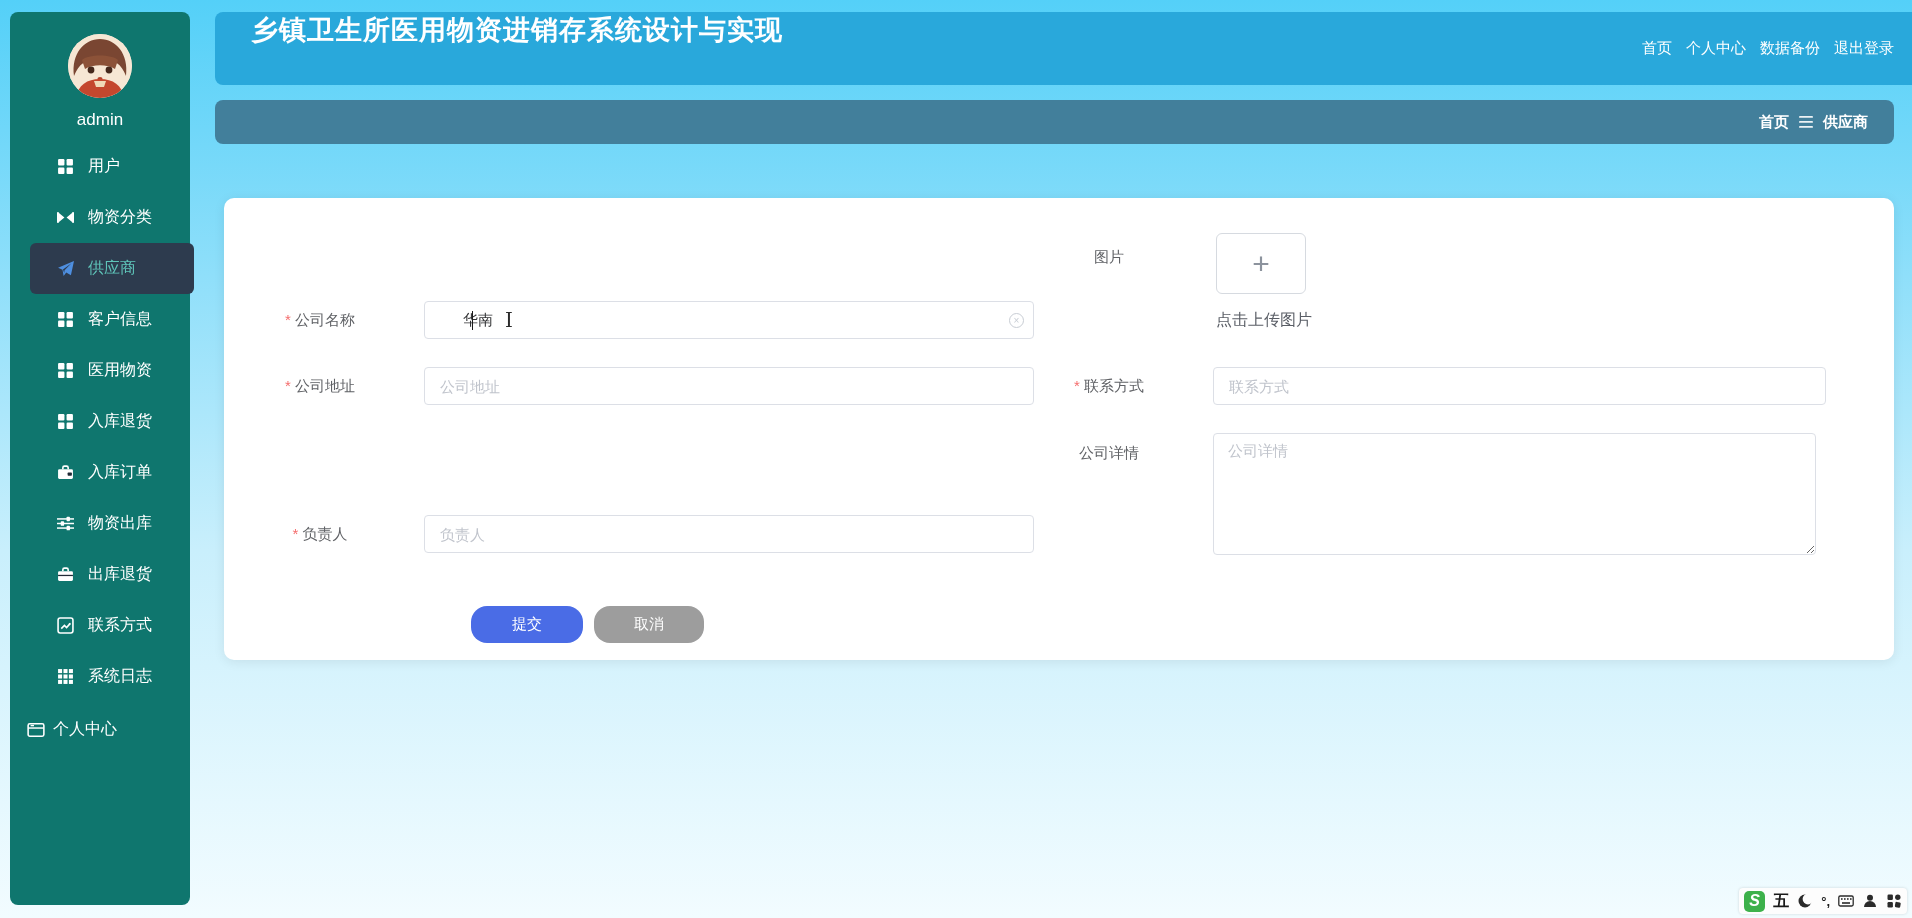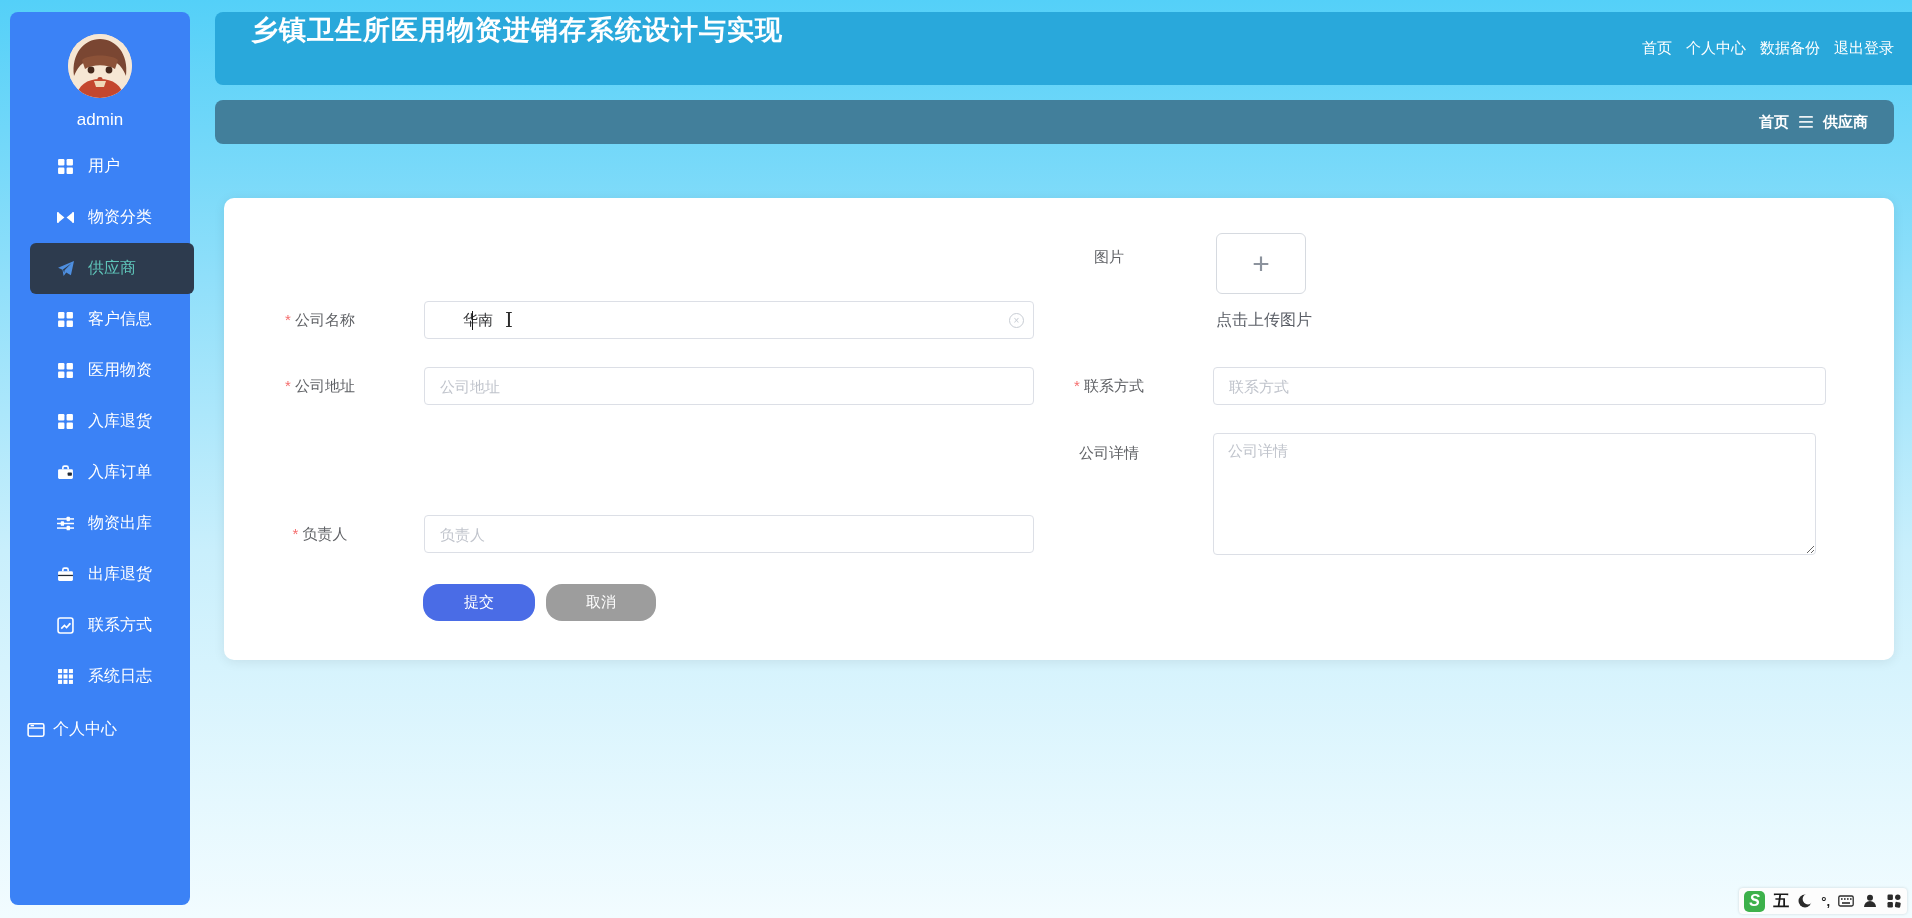--- a/index.html
+++ b/index.html
@@ -6,21 +6,21 @@
   html,body { width: 1912px; height: 918px; overflow: hidden; }
   body {
     font-family: "Liberation Sans", "DejaVu Sans", sans-serif;
     background: linear-gradient(180deg, #54d0f8 0%, #8fdffa 30%, #c9effc 60%, #f2fcff 100%);
     position: relative;
   }
 
   
   .sidebar {
     position: absolute; left: 10px; top: 12px; width: 180px; height: 893px;
-    background: #3b82f6; border-radius: 8px; color: #fff;
+    background: #0f766e; border-radius: 8px; color: #fff;
   }
   .avatar-wrap { width: 64px; height: 64px; margin: 22px auto 0; border-radius: 50%; overflow: hidden; background:#f3e3d3; }
   .avatar-wrap svg { display:block; width:100%; height:100%; }
   .username { text-align: center; font-size: 17px; color: #fff; margin-top: 12px; }
   .menu { position: absolute; left: 12px; top: 129px; width: 100%; }
   .menu-item {
     height: 51px; display: flex; align-items: center; gap: 14px;
     padding-left: 35px; cursor: pointer; color: #ffffff; font-size: 16px;
   }
   .menu-item .mi-icon { width: 17px; height: 17px; display: inline-flex; color: #fff; }
@@ -96,22 +96,22 @@
     border: 1px solid #c8cdd4; border-radius: 50%; color: #c8cdd4;
     font-size: 10px; line-height: 13px; text-align: center; cursor: pointer;
   }
   .upload-box {
     position: absolute; left: 992px; top: 35px; width: 90px; height: 61px;
     border: 1px solid #d6dae0; border-radius: 6px; background: #fff;
     display: flex; align-items: center; justify-content: center;
     color: #8c939d; font-size: 30px; font-weight: 200; cursor: pointer;
   }
   .upload-hint { position: absolute; left: 992px; top: 112px; font-size: 16px; color: #5a5e66; }
-  .btn { position: absolute; top: 386px; height: 37px; border: none; border-radius: 16px;
-         color: #fff; font-size: 15px; cursor: pointer; font-family: "Liberation Sans", sans-serif; }
+  .btn { position: absolute; top: 408px; height: 37px; border: none; border-radius: 16px;
+         color: #fff; font-size: 15px; cursor: pointer; font-family: "Liberation Sans", sans-serif; margin-left: 48px; }
   .btn-submit { left: 199px; width: 112px; background: #4a6ce6; }
   .btn-cancel { left: 322px; width: 110px; background: #9d9d9d; }
 
   
   .ime {
     position: absolute; right: 5px; bottom: 4px; height: 26px;
     display: flex; align-items: center; gap: 8px; padding: 2px 5px;
     background: #fdfdfd; border-radius: 4px; box-shadow: 0 0 3px rgba(0,0,0,.15);
   }
   .ime-logo {

